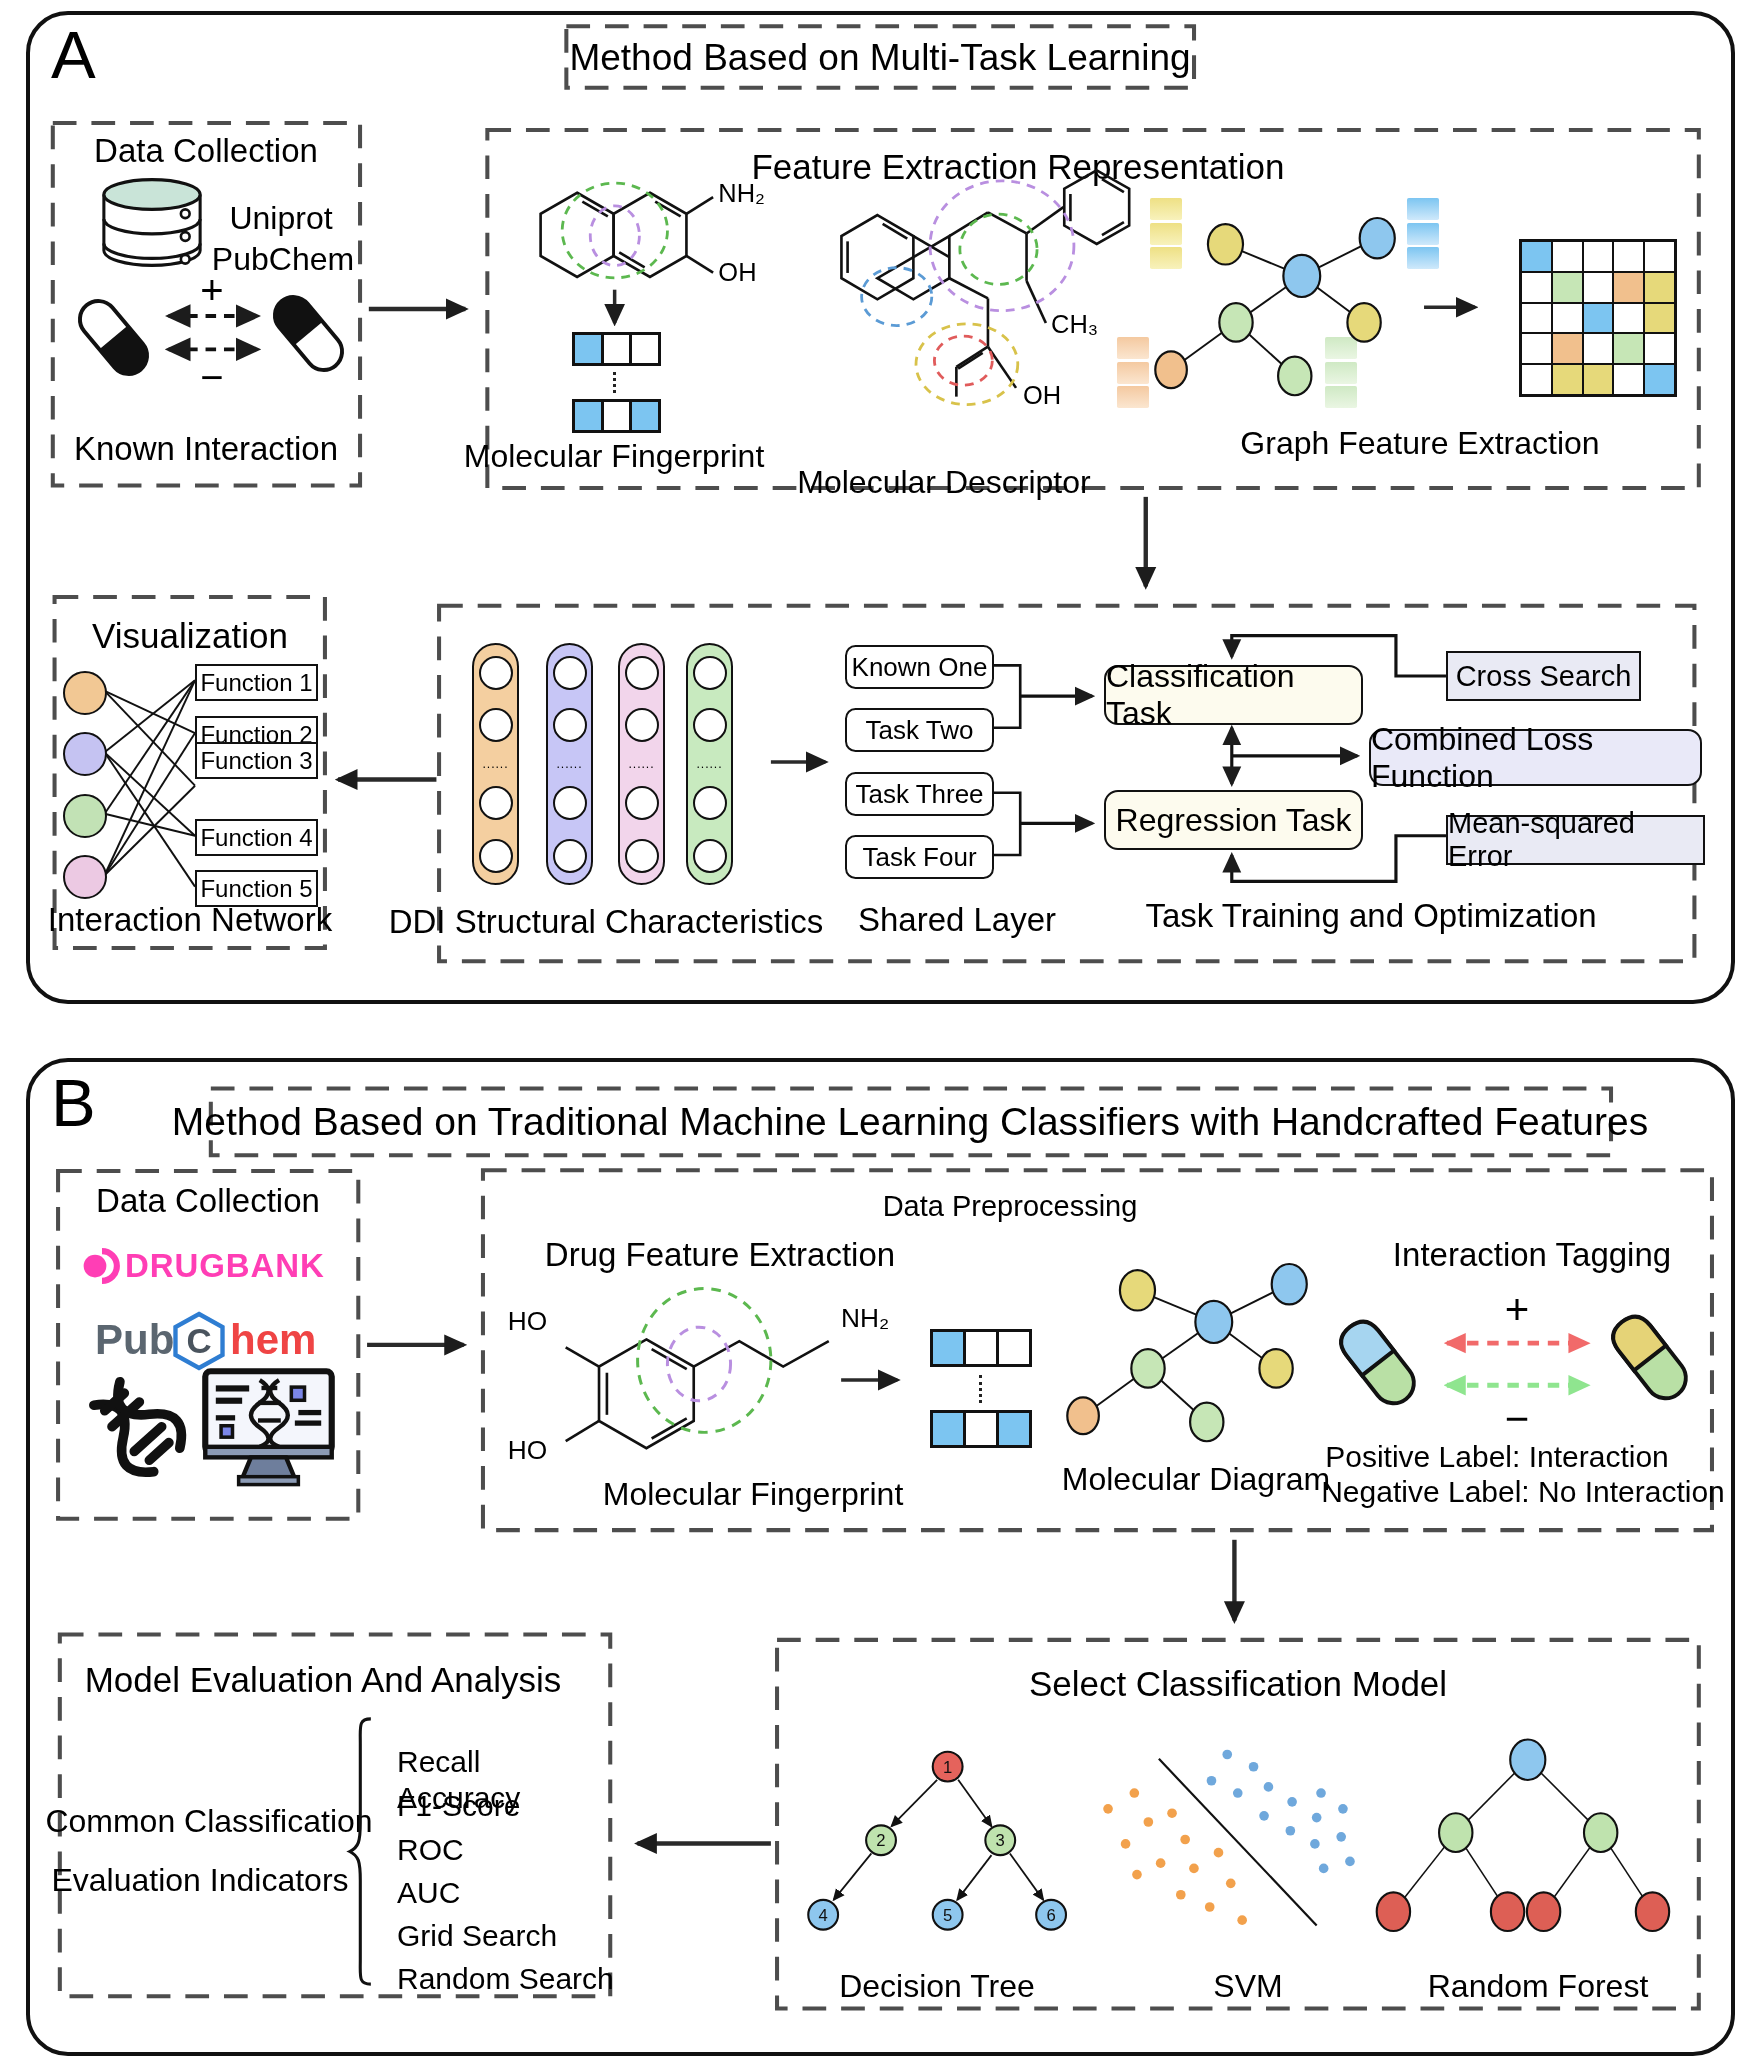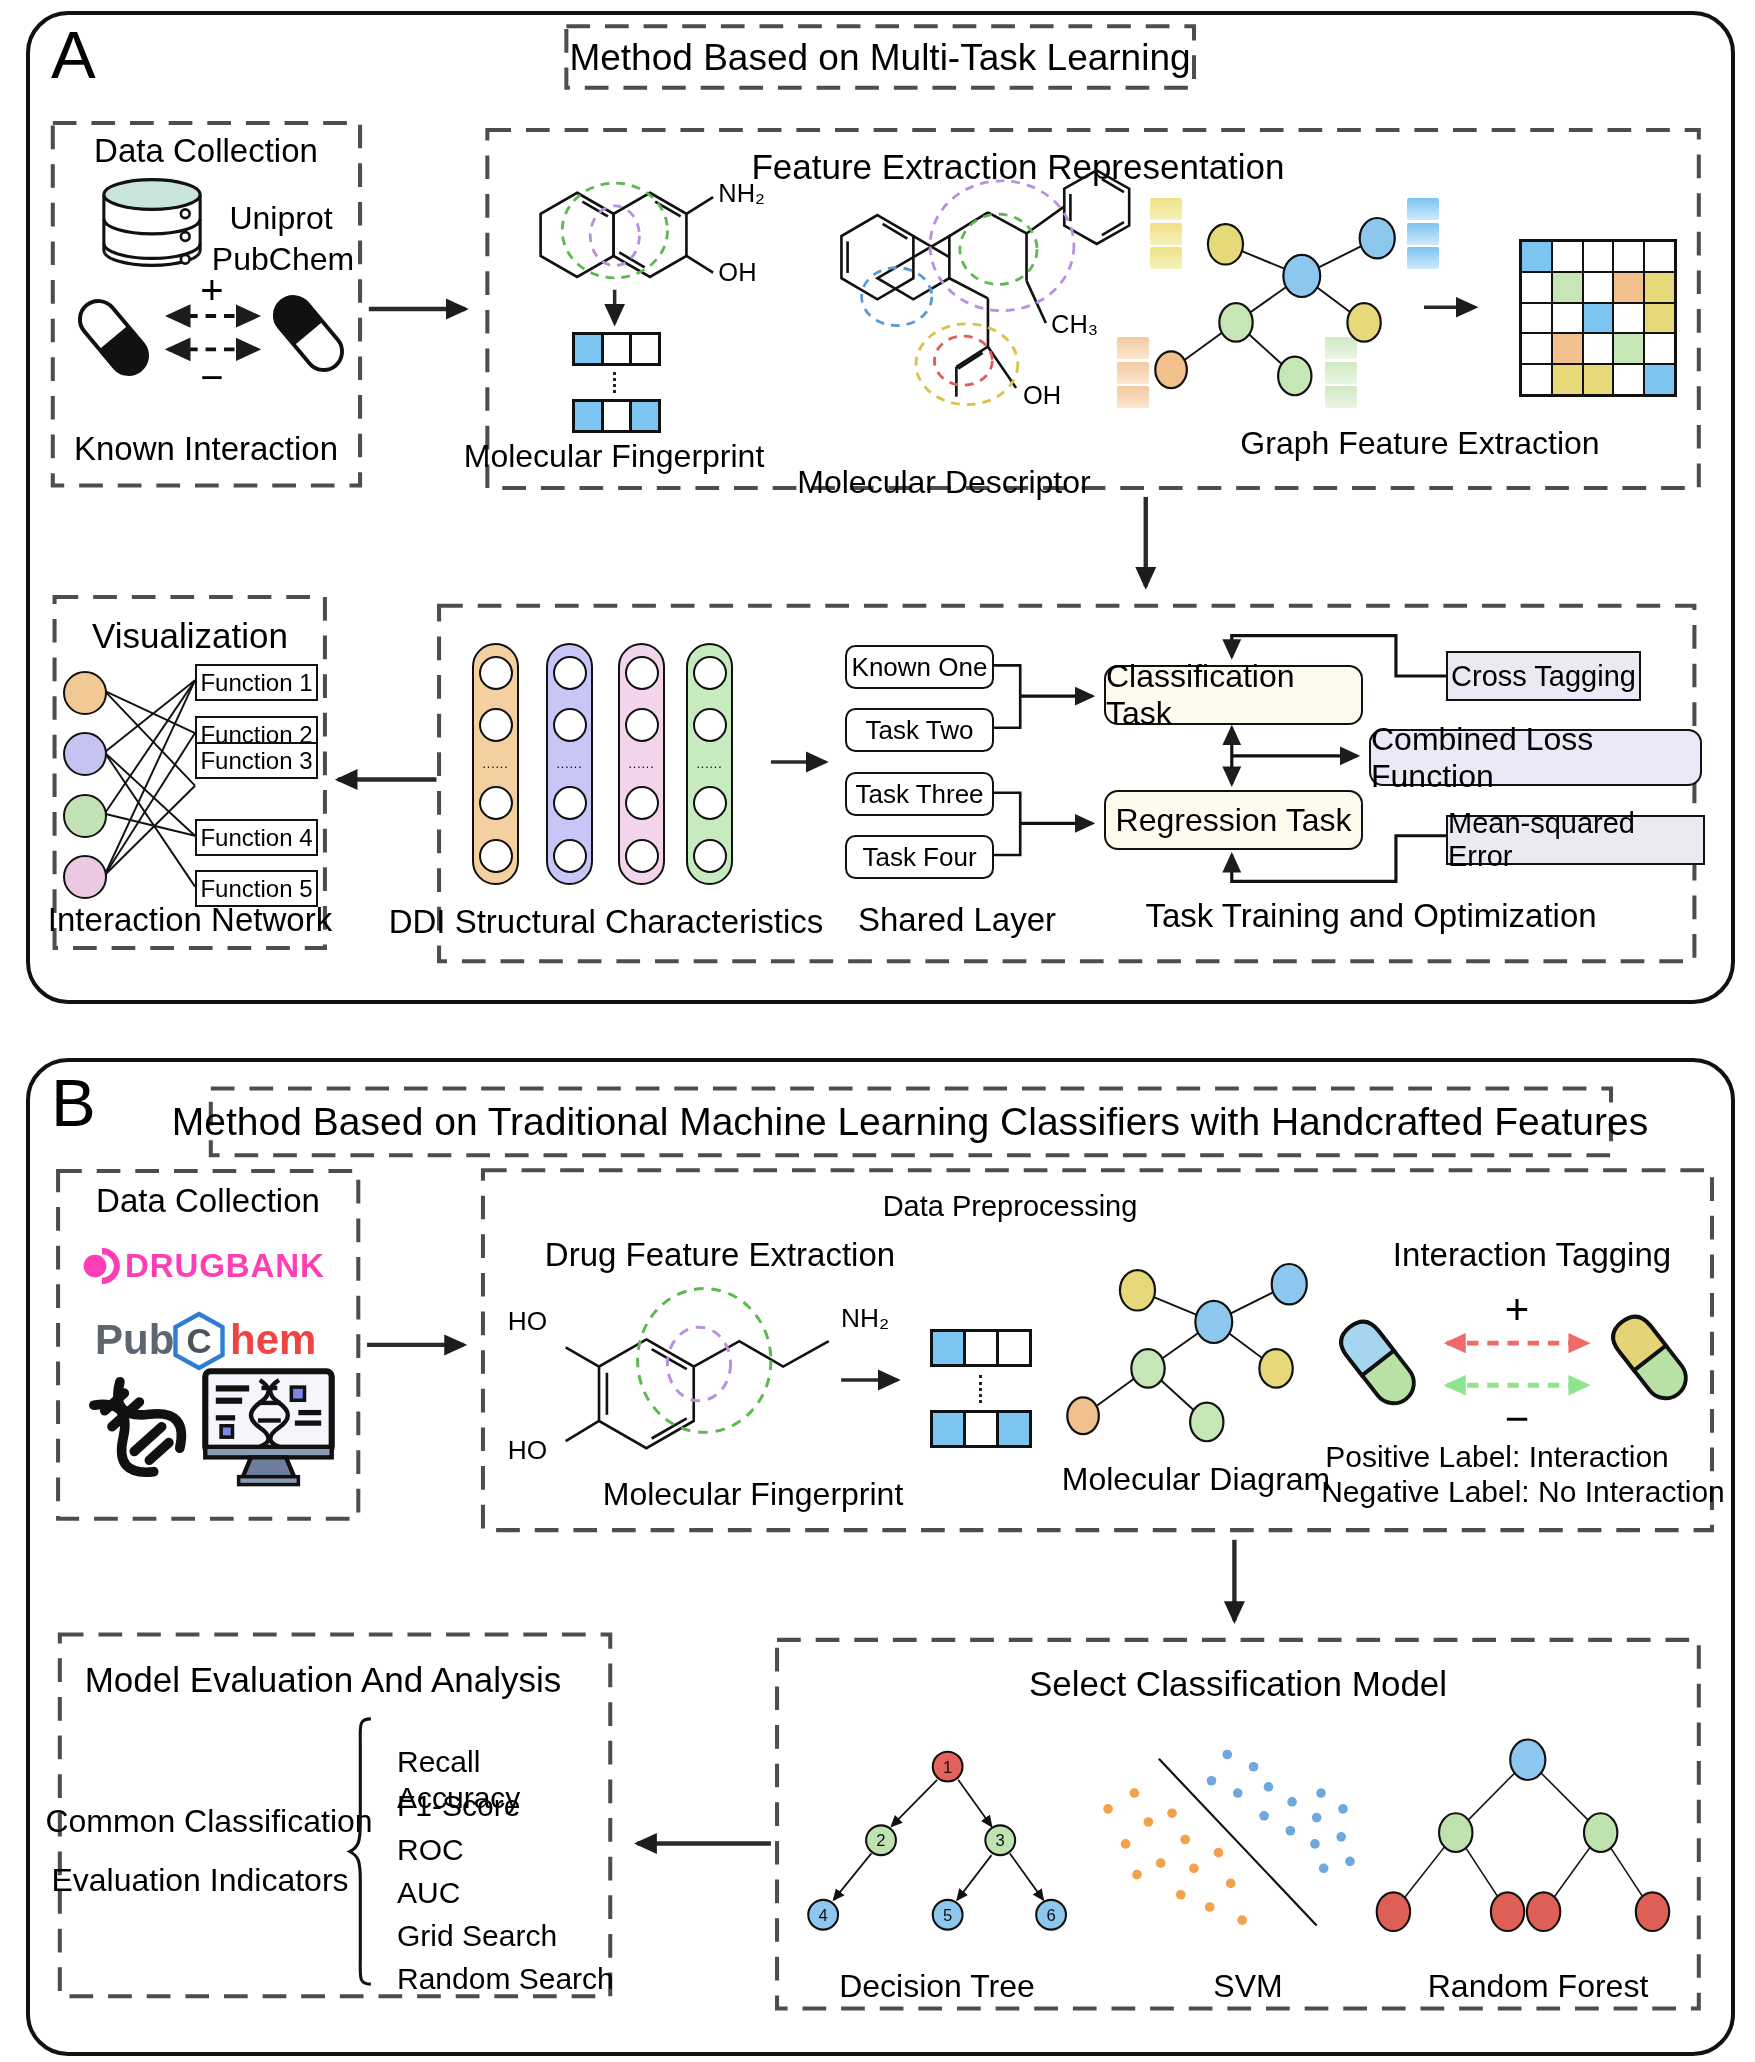--- a/index.html
+++ b/index.html
@@ -372,21 +372,21 @@
       <span class="t ctr" style="left:957px;top:920px;font-size:33px;text-align:center;">Shared Layer</span>
 
       <div class="bigbox" style="left:1104px;top:665px;width:255px;height:56px;background:#fdfbee;font-size:32px;">
         <span>Classification Task</span>
         </div>
       <div class="bigbox" style="left:1104px;top:790px;width:255px;height:56px;background:#fdfbee;font-size:32px;">
         <span>Regression Task</span>
         </div>
 
       <div class="lossbox" style="left:1446px;top:651px;width:191px;height:46px;background:#e9eaf4;font-size:29px;">
-        <span>Cross Tagging</span>
+        <span>Cross Search</span>
         </div>
       <div class="bigbox" style="left:1369px;top:729px;width:329px;height:53px;background:#e9e9f8;font-size:32px;">
         <span>Combined Loss Function</span>
         </div>
       <div class="lossbox" style="left:1446px;top:815px;width:255px;height:46px;background:#e9eaf4;font-size:29px;">
         <span>Mean-squared Error</span>
         </div>
       <span class="t ctr" style="left:1371px;top:916px;font-size:33px;">Task Training and Optimization</span>
     </div>
   </div>

